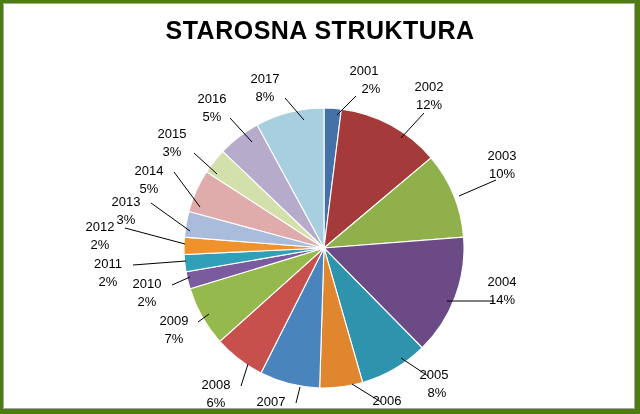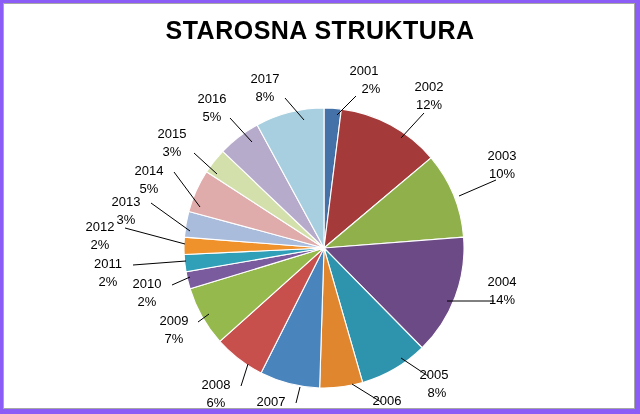--- a/index.html
+++ b/index.html
@@ -4,21 +4,21 @@
 <style>
   html, body {
     margin: 0;
     padding: 0;
     background: #ffffff;
   }
   #screen {
     position: relative;
     width: 640px;
     height: 414px;
-    background: #8b5cf6;
+    background: #4d7c0f;
     overflow: hidden;
     font-family: "Liberation Sans", sans-serif;
   }
   #chart-frame {
     position: absolute;
     left: 3px;
     top: 3px;
     width: 632px;
     height: 406px;
     background: #ffffff;

